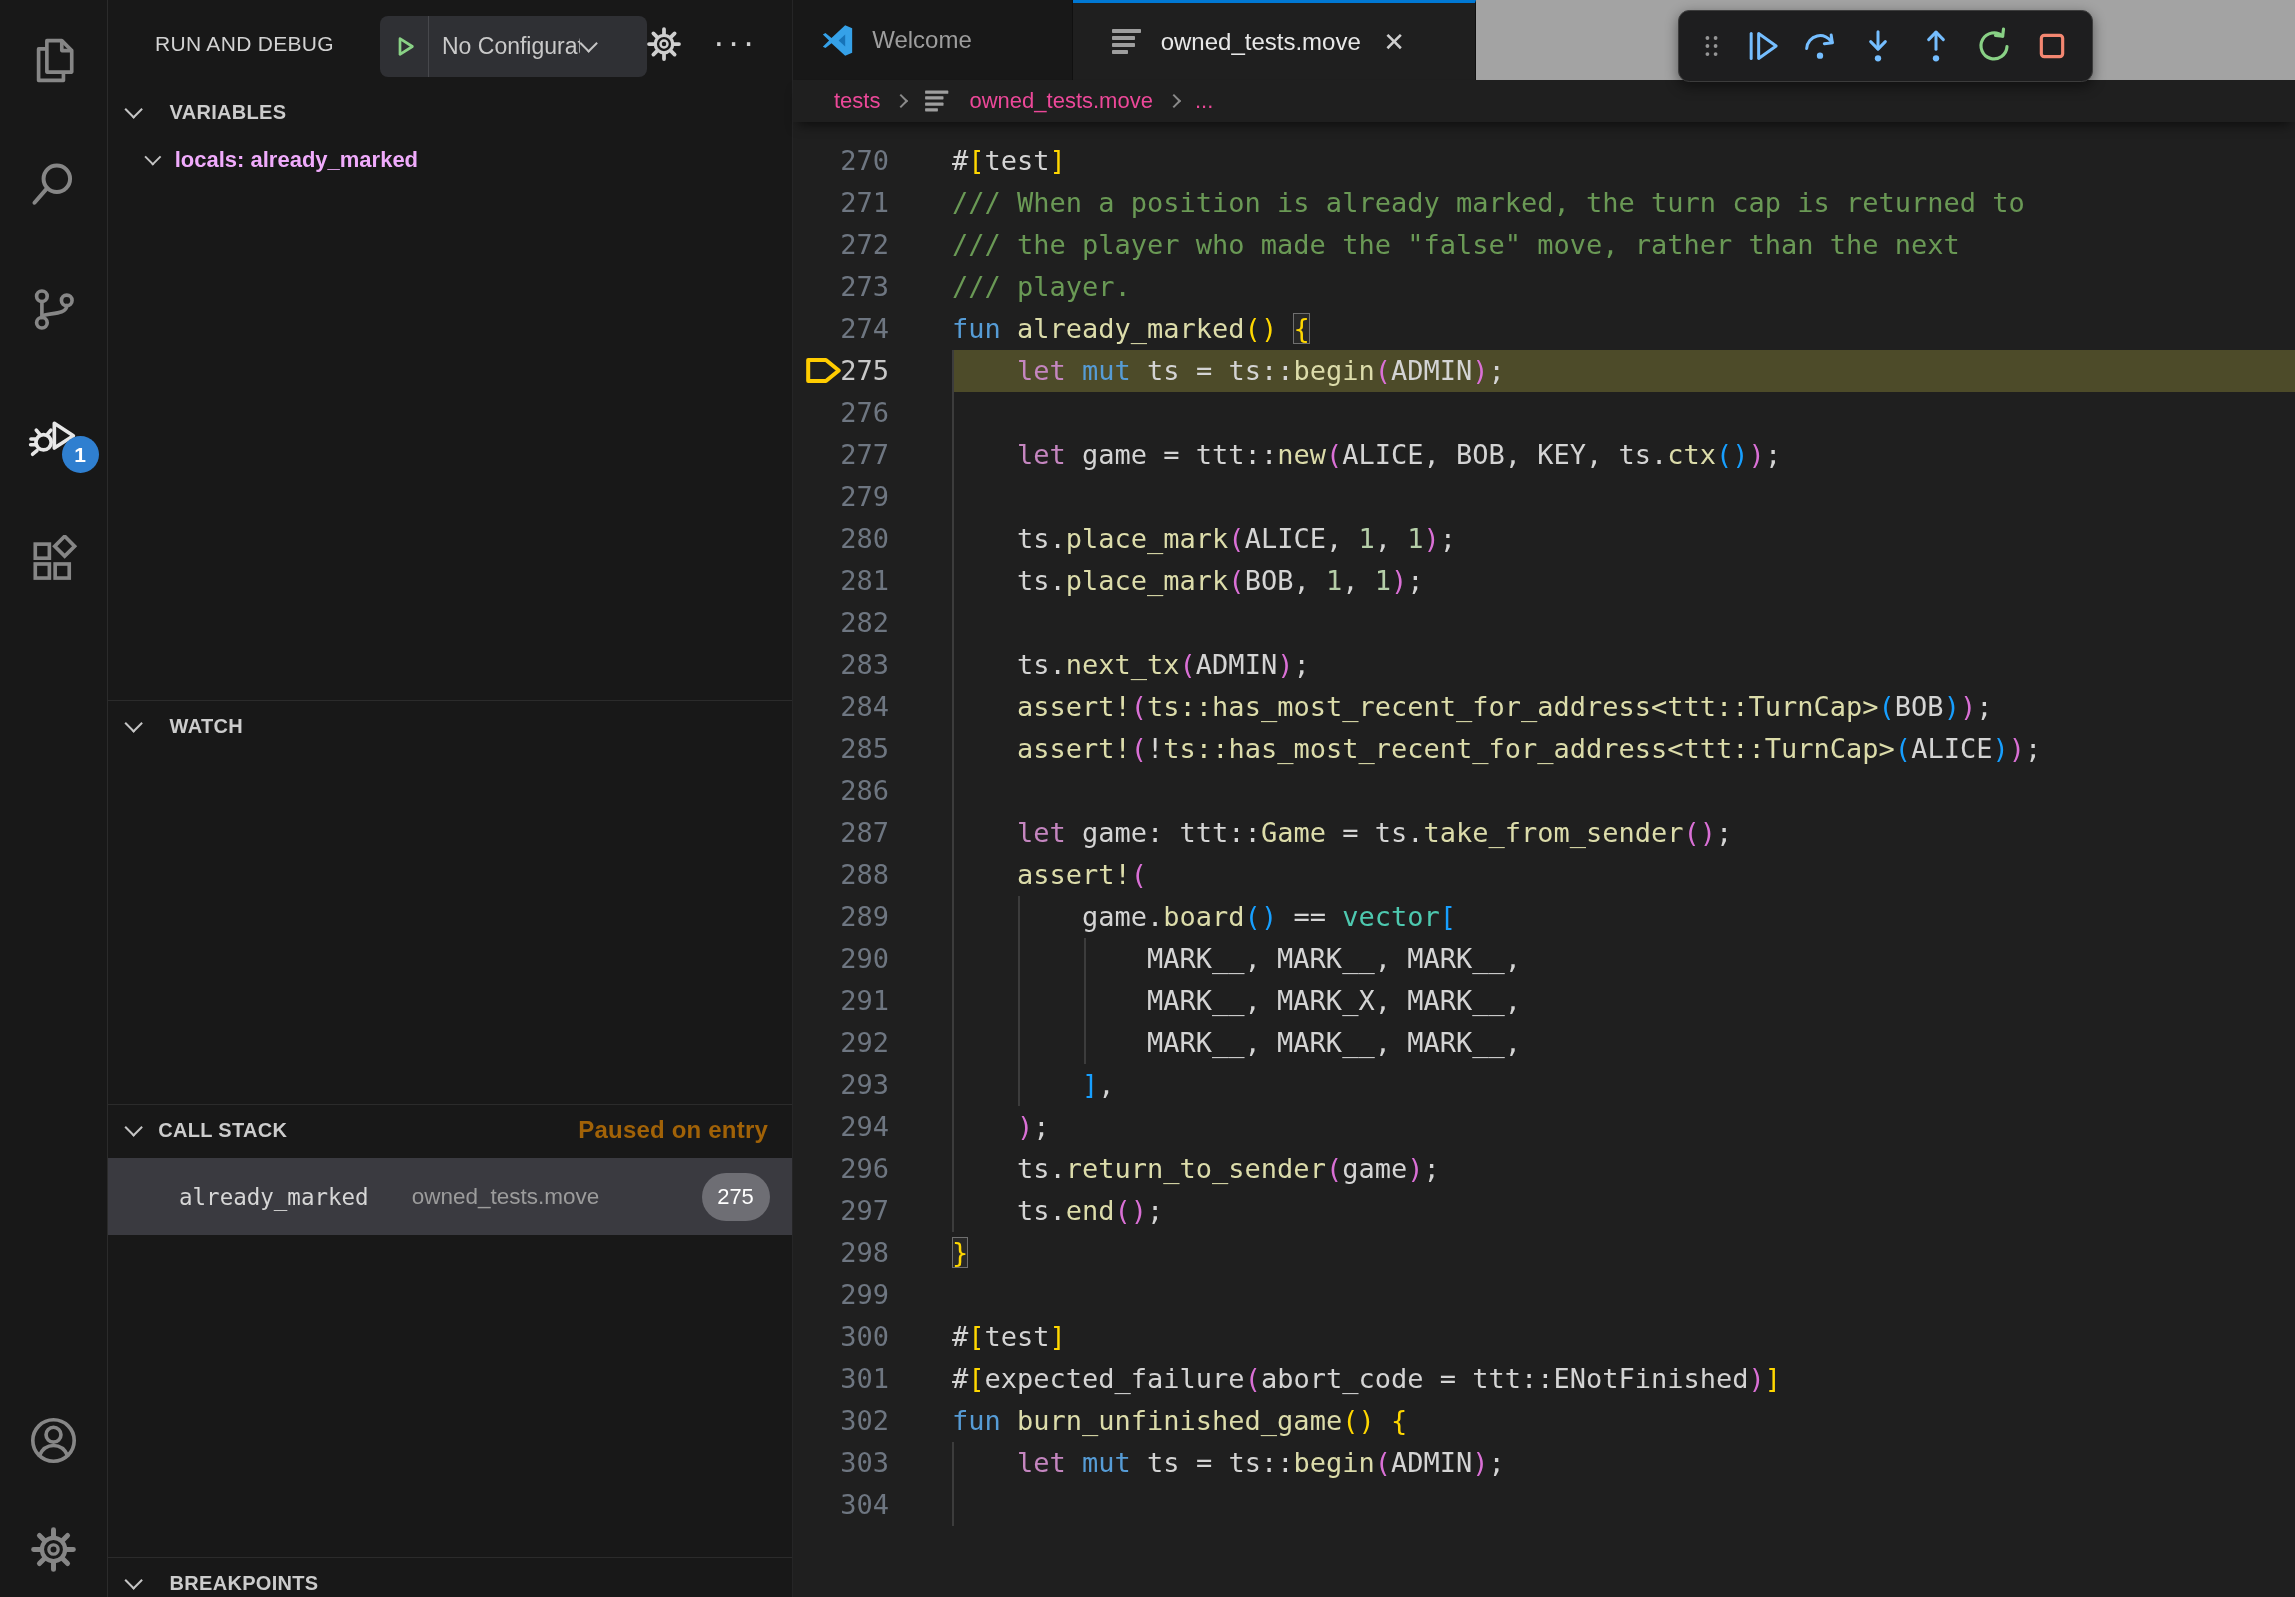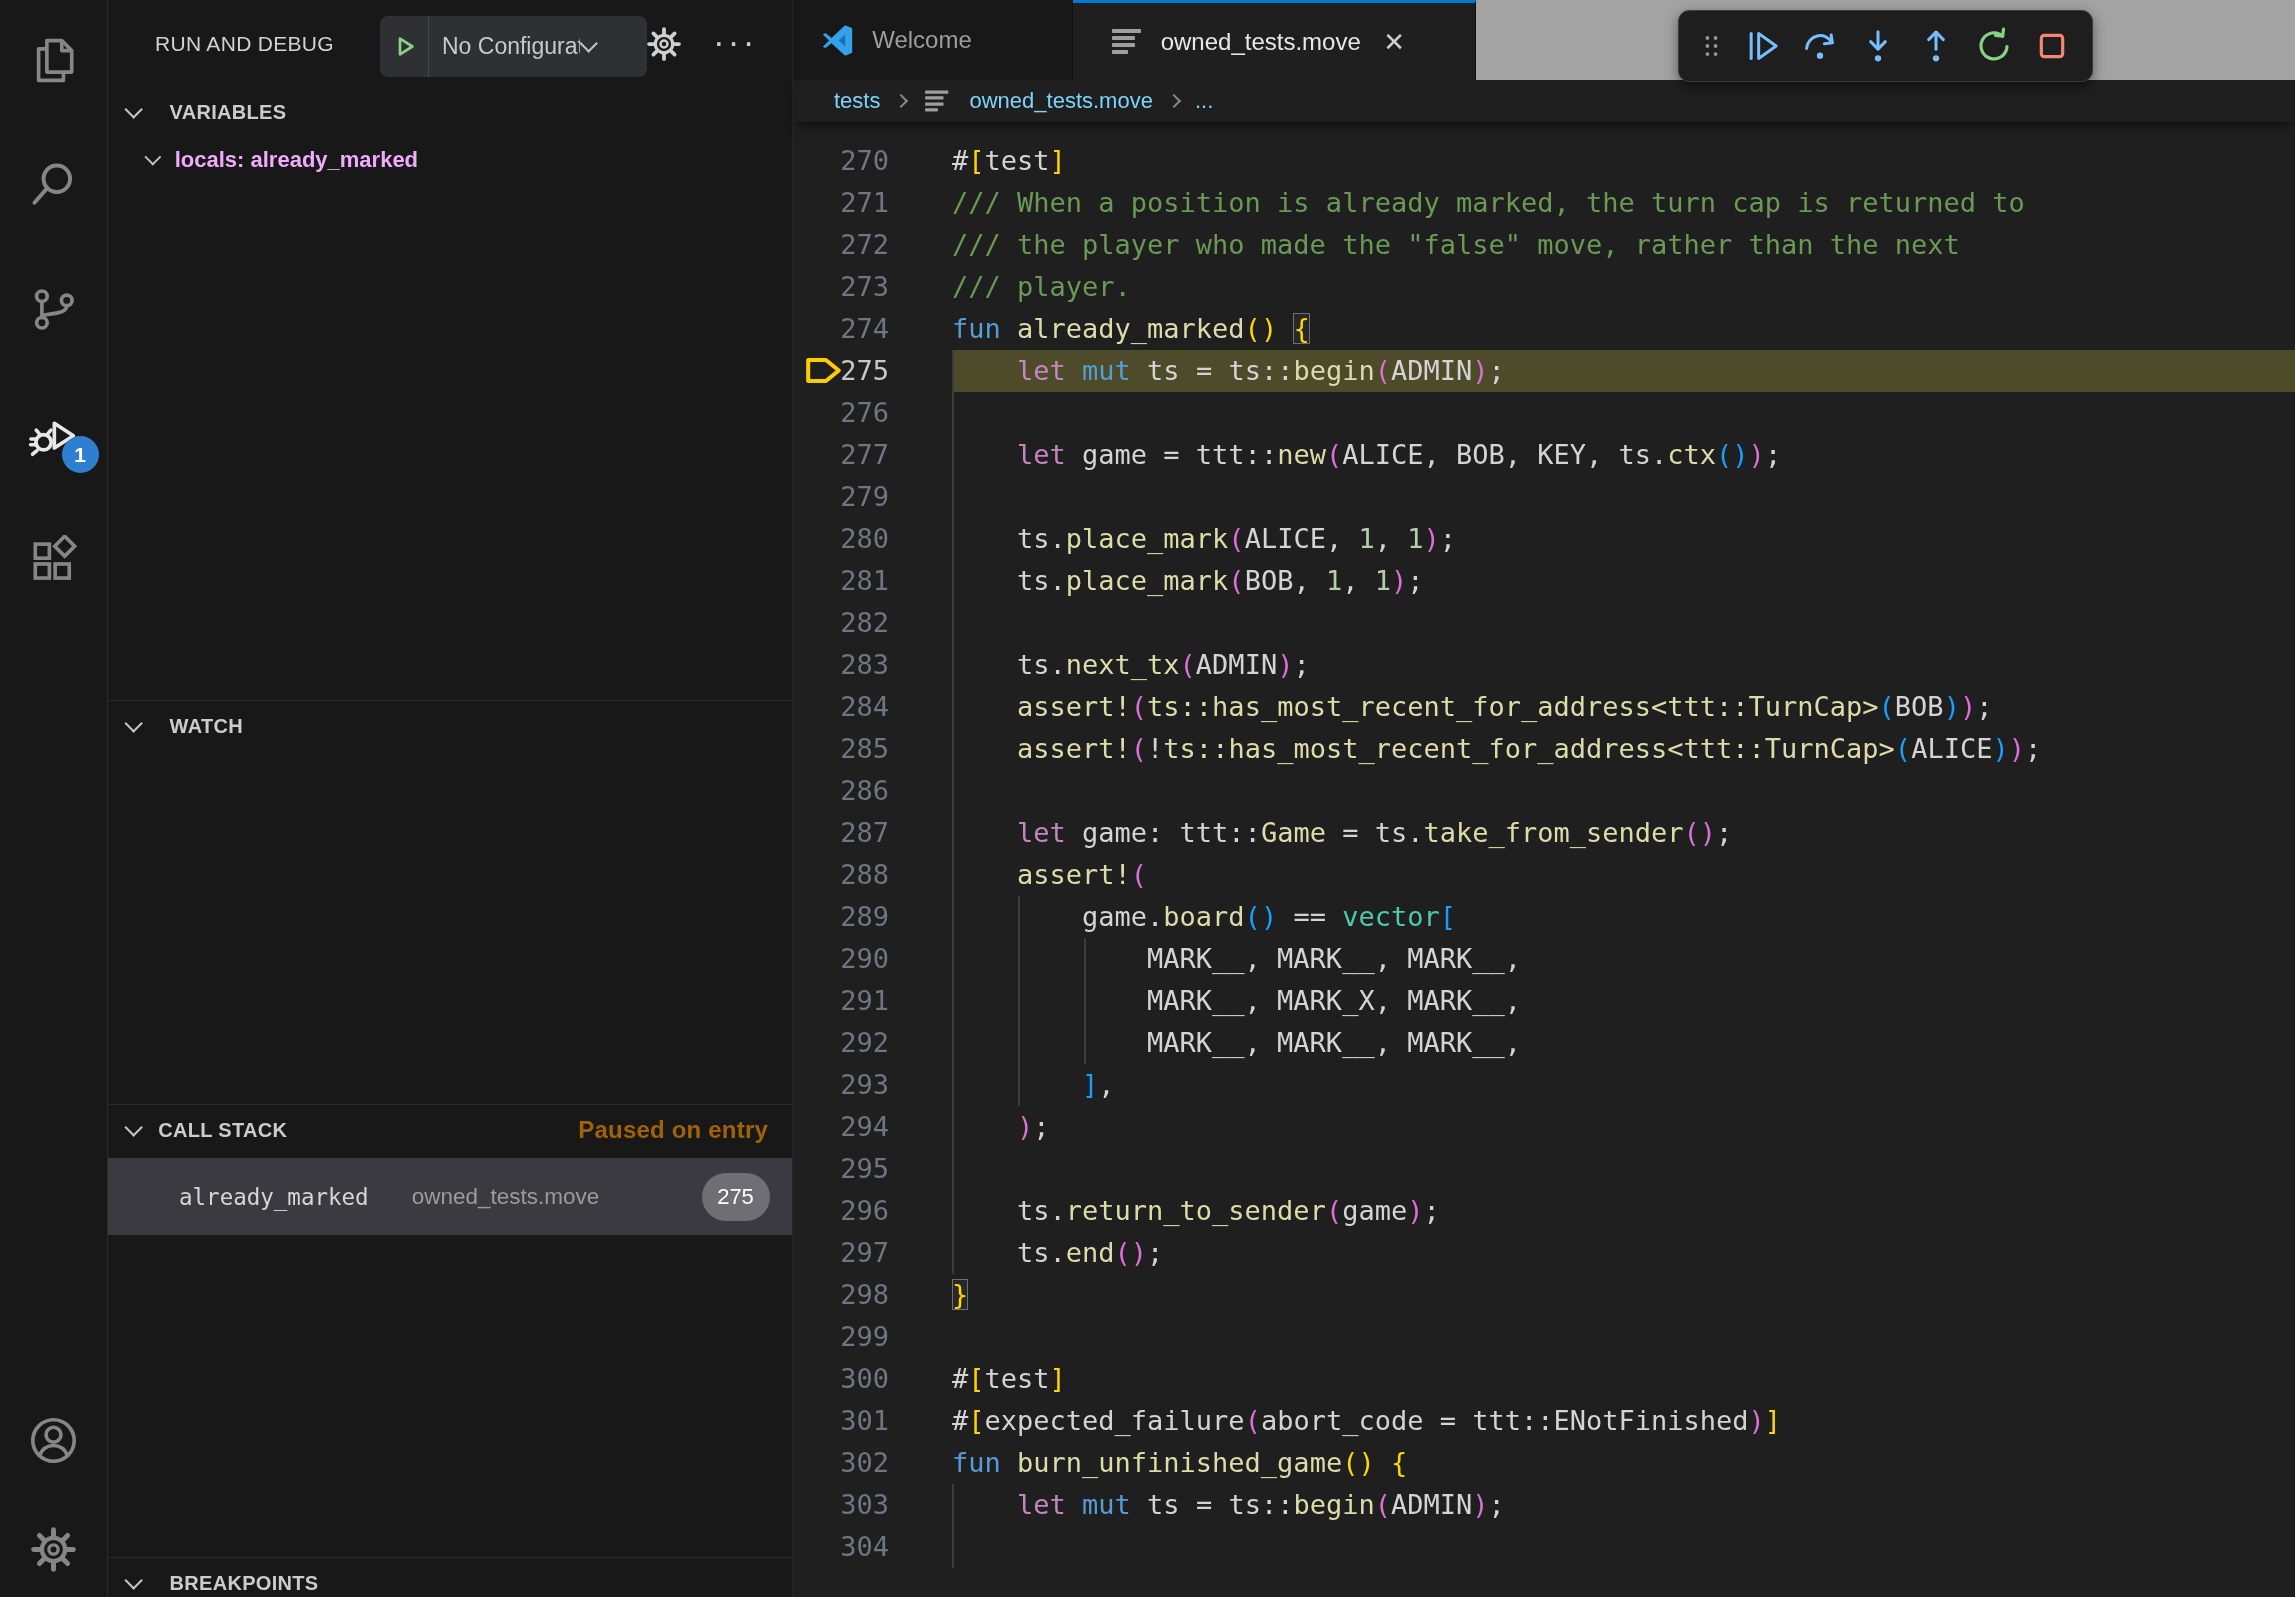--- a/index.html
+++ b/index.html
@@ -60,21 +60,21 @@
   .tab-close{margin-left:22.5px;color:#cfcfcf;font-size:26px;line-height:26px;}
   .vscode-logo{width:35px;height:35px;flex:none;}
   .move-icon{width:31px;height:26px;flex:none;display:flex;flex-direction:column;justify-content:space-between;}
   .move-icon i{display:block;height:4px;background:#9e9e9e;border-radius:0.8px;}
   .move-icon i:nth-child(1){width:29px;}
   .move-icon i:nth-child(2){width:22.5px;}
   .move-icon i:nth-child(3){width:22.5px;}
   .move-icon i:nth-child(4){width:16px;}
 
   .breadcrumb{position:absolute;left:0;top:80px;right:0;height:42px;background:#1f1f1f;display:flex;align-items:center;
-              padding-left:41px;gap:16px;font-size:22px;color:#7dd3fc;z-index:3;box-shadow:0 8px 11.3px -4.8px rgba(0,0,0,.55);}
+              padding-left:41px;gap:16px;font-size:22px;color:#ec4899;z-index:3;box-shadow:0 8px 11.3px -4.8px rgba(0,0,0,.55);}
   .breadcrumb .chev{width:8px;height:8px;border-width:2px;border-color:#8a8a8a;}
   .breadcrumb .move-icon{transform:scale(.8);}
 
   
   .dbg-toolbar{position:absolute;left:885px;top:9.7px;width:415px;height:72px;background:#1e1e1f;border:0.8px solid #3c3c3c;
                border-radius:11.3px;box-shadow:0 4.8px 13px rgba(0,0,0,.45);display:flex;align-items:center;
                justify-content:space-between;padding:0 14.5px;box-sizing:border-box;z-index:10;}
   .dbg-btn{width:50px;height:50px;display:flex;align-items:center;justify-content:center;}
   .dbg-btn svg{width:40px;height:40px;}
   .dbg-btn.grip{width:35px;}
@@ -404,24 +404,20 @@
           </div>
           <div class="line">
             <div class="gutter">293</div>
             <div class="text"><i class="guide" style="left: 0px;"></i><i class="guide" style="left: 66px;"></i><span class="fg">        </span><span class="b3">]</span><span class="fg">,</span></div>
           </div>
           <div class="line">
             <div class="gutter">294</div>
             <div class="text"><i class="guide" style="left: 0px;"></i><span class="fg">    </span><span class="b2">)</span><span class="fg">;</span></div>
           </div>
           <div class="line">
-            <div class="gutter">295</div>
-            <div class="text"><i class="guide" style="left: 0px;"></i></div>
-          </div>
-          <div class="line">
             <div class="gutter">296</div>
             <div class="text"><i class="guide" style="left: 0px;"></i><span class="fg">    ts.</span><span class="fn">return_to_sender</span><span class="b2">(</span><span class="fg">game</span><span class="b2">)</span><span class="fg">;</span></div>
           </div>
           <div class="line">
             <div class="gutter">297</div>
             <div class="text"><i class="guide" style="left: 0px;"></i><span class="fg">    ts.</span><span class="fn">end</span><span class="b2">(</span><span class="b2">)</span><span class="fg">;</span></div>
           </div>
           <div class="line">
             <div class="gutter">298</div>
             <div class="text"><span class="b1 match">}</span></div>

